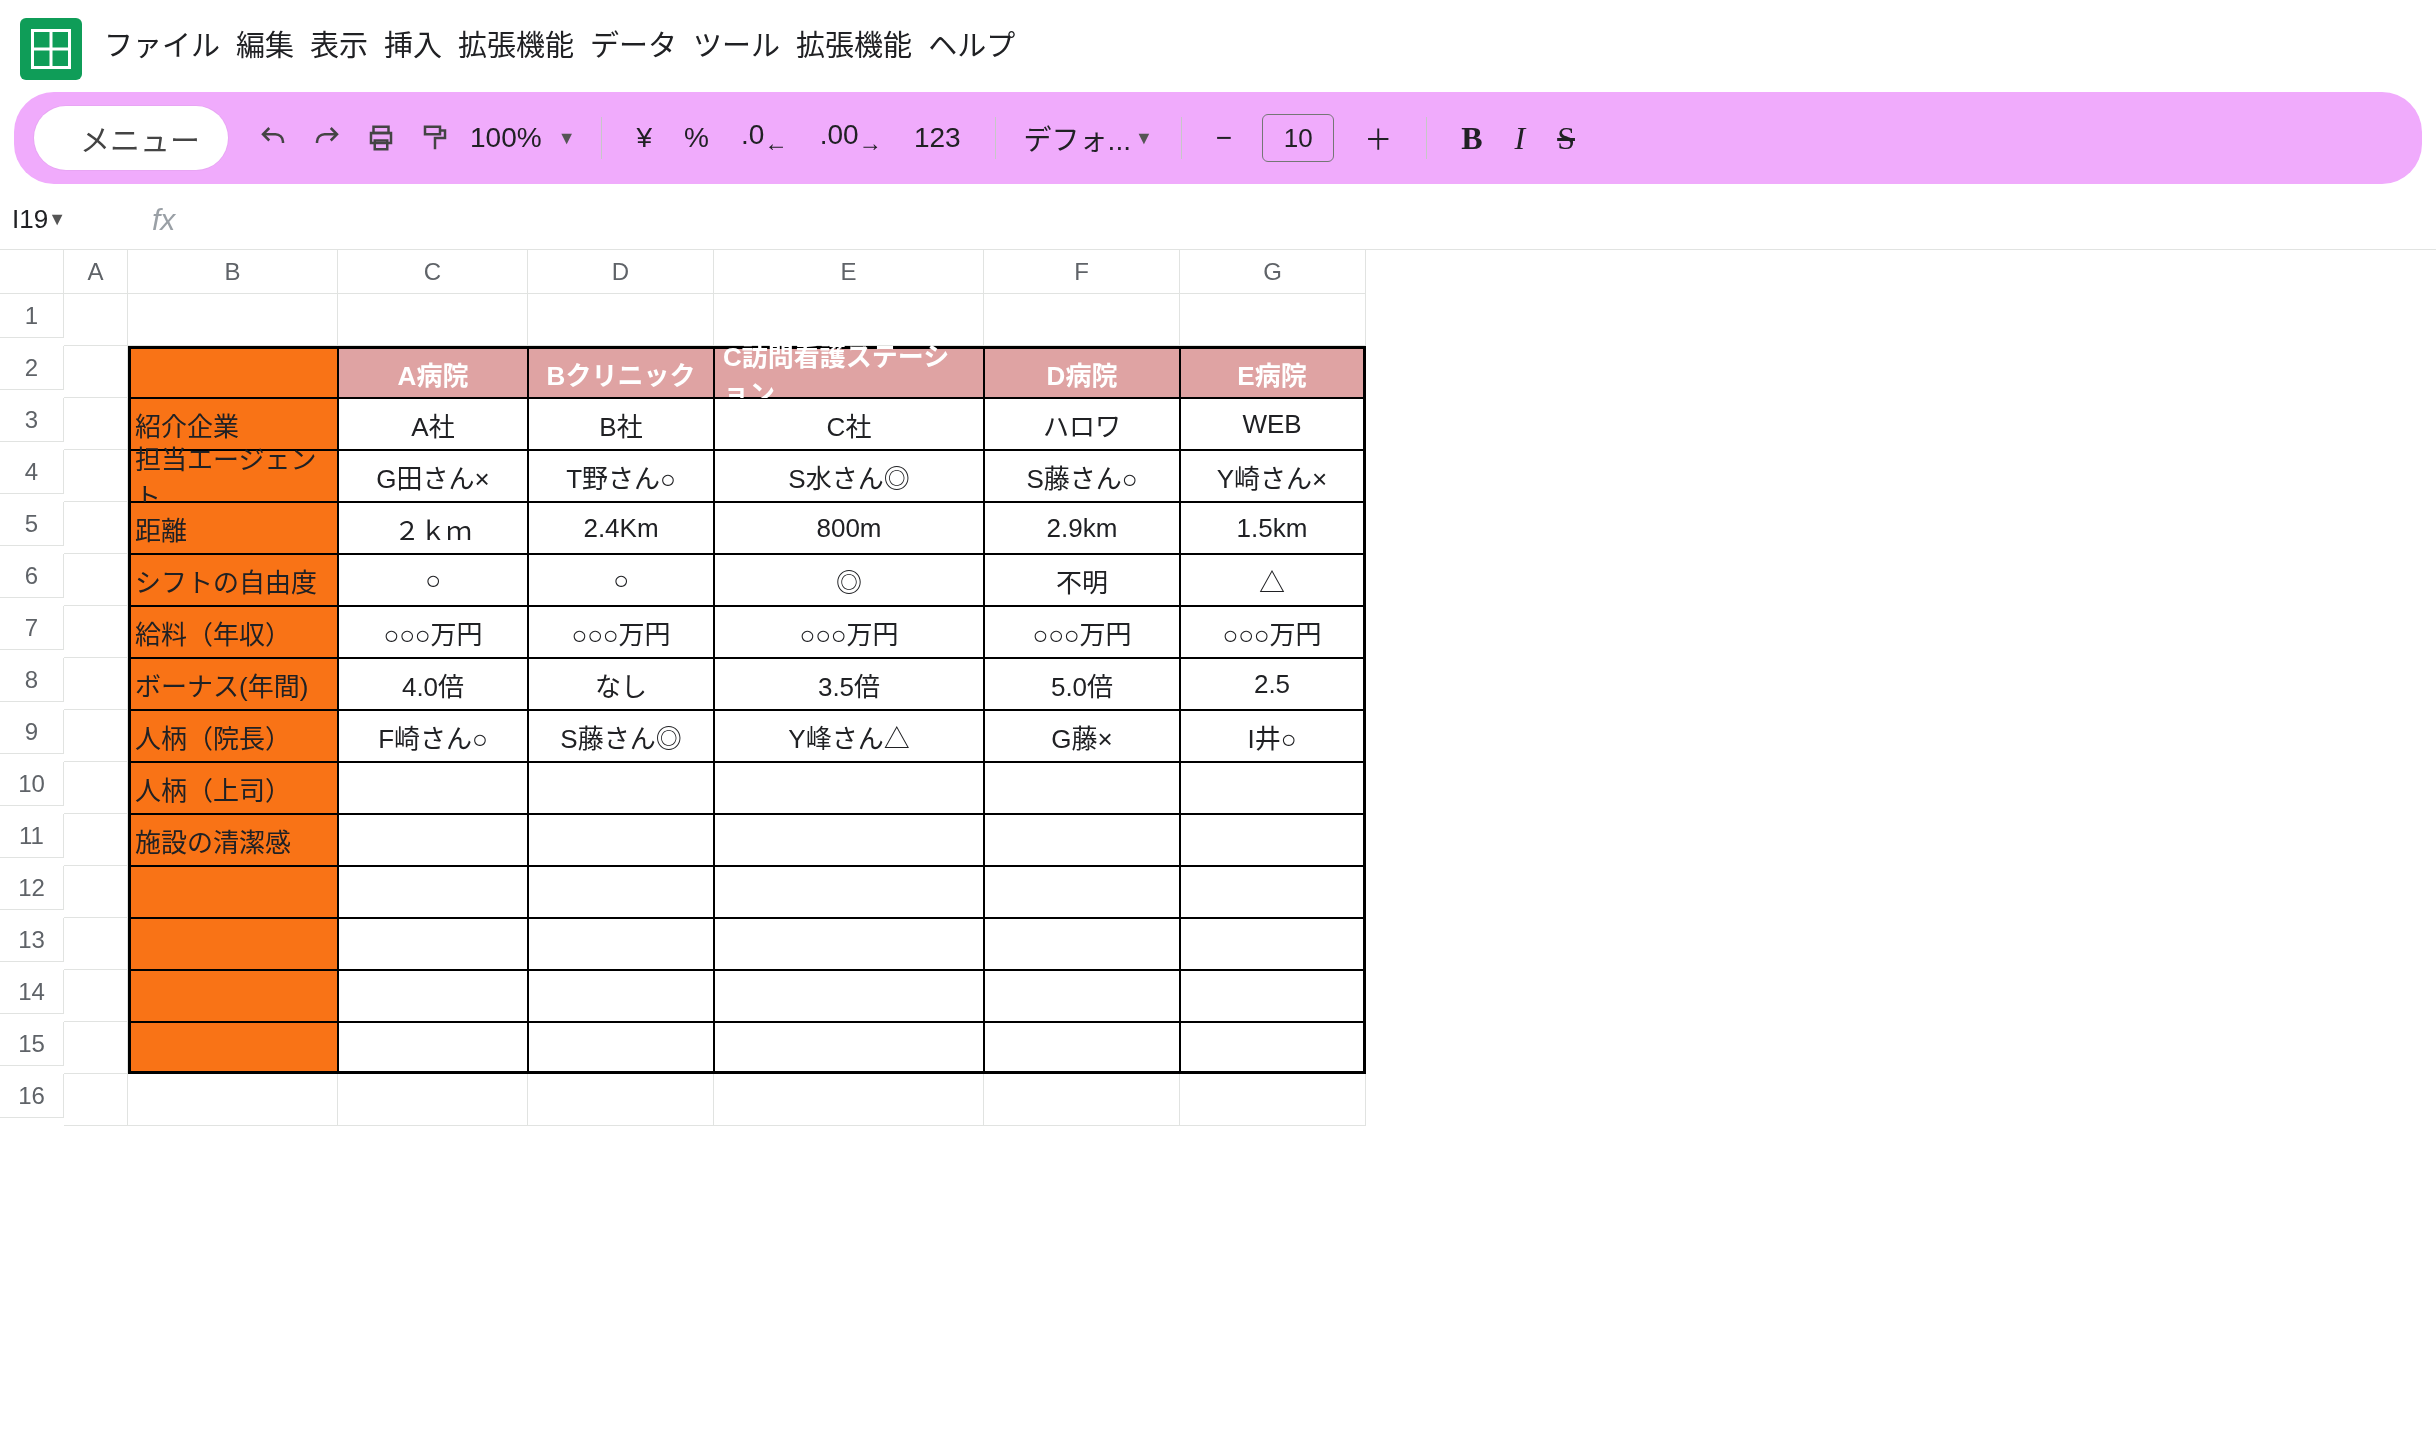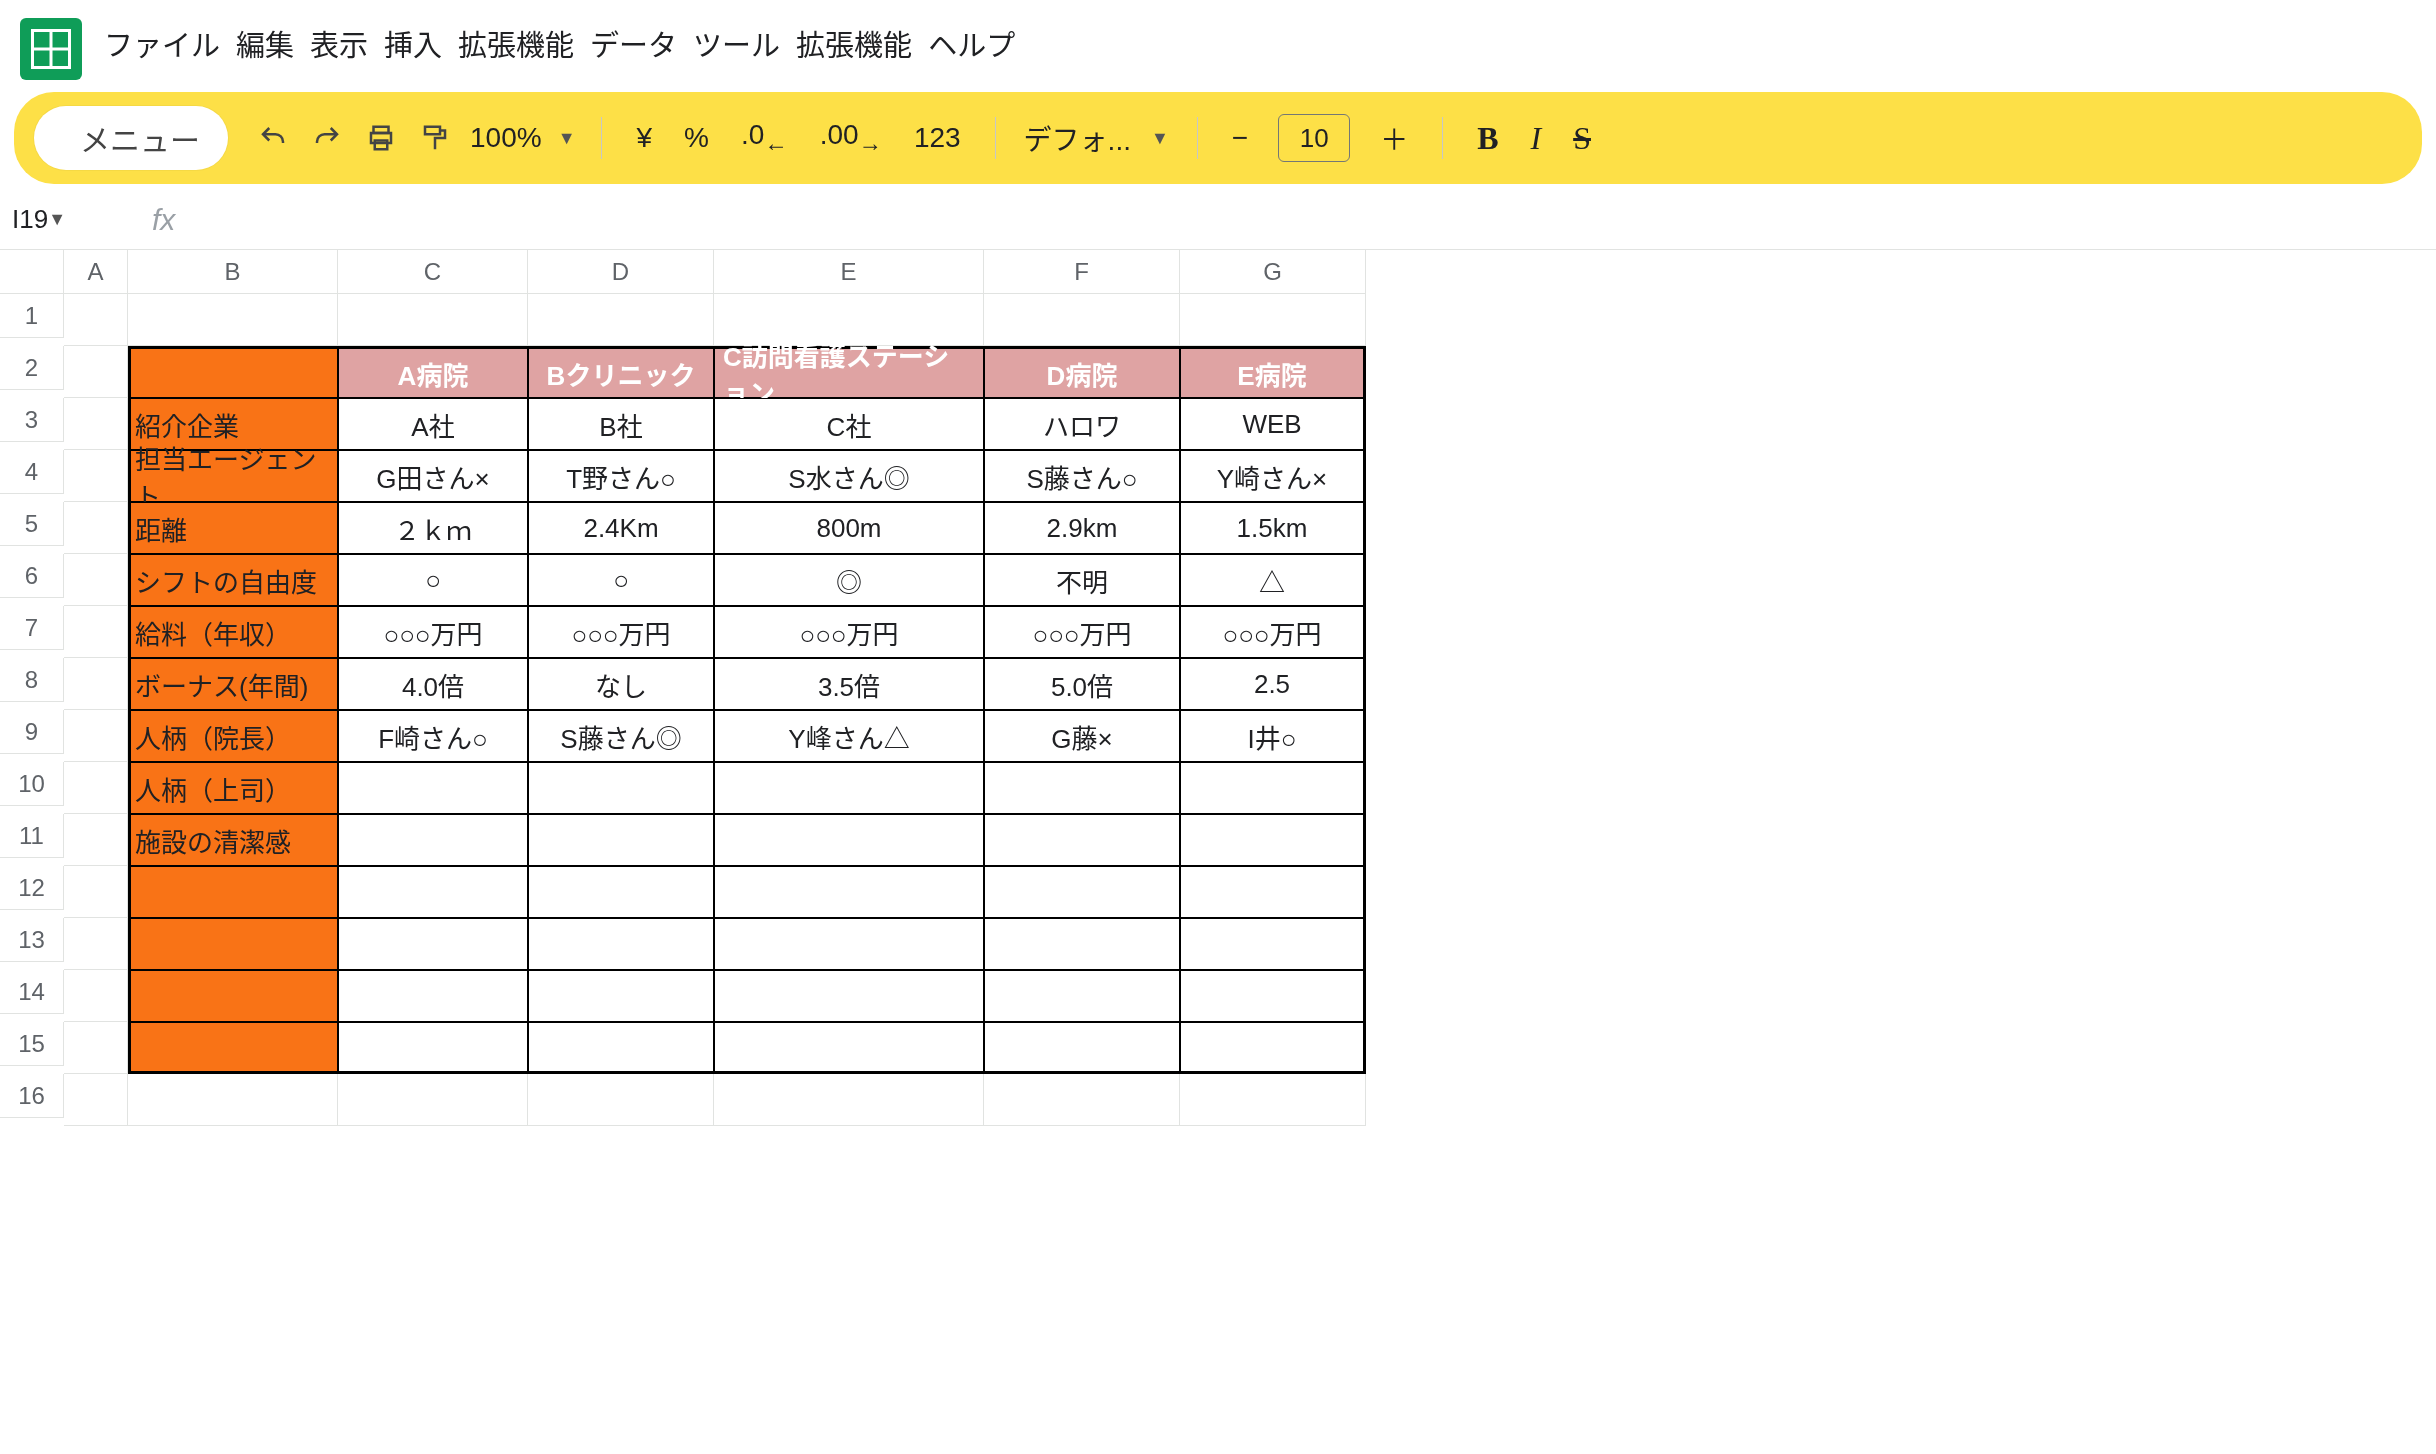--- a/index.html
+++ b/index.html
@@ -21,41 +21,41 @@
   }
   .logo-inner::before { content:""; position:absolute; left:0; right:0; top:50%; height:3px; background:#fff; transform:translateY(-50%);}
   .logo-inner::after  { content:""; position:absolute; top:0; bottom:0; left:50%; width:3px; background:#fff; transform:translateX(-50%);}
 
   .menu-item {
     font-size:29px; color:#202124; cursor:pointer;
     padding:4px 2px;
   }
 
   
-  .toolbar-wrap { background:#fde047; border-radius:0; padding:14px 0 14px 20px; margin:0 14px 0 14px; border-radius:40px 40px 40px 40px;}
+  .toolbar-wrap { background:#f0abfc; border-radius:0; padding:14px 0 14px 20px; margin:0 14px 0 14px; border-radius:40px 40px 40px 40px;}
   
   .toolbar {
     display:flex; align-items:center; gap:0;
   }
   .menu-pill {
     display:flex; align-items:center; gap:18px;
     background:#fff; border-radius:36px; padding:10px 28px;
     font-size:30px; color:#444; margin-right:18px;
     box-shadow:0 0 0 1px rgba(0,0,0,0.03);
   }
   .tb-btn {
     width:54px; height:54px; display:flex; align-items:center; justify-content:center;
     color:#444; font-size:26px; border-radius:8px; cursor:pointer; position:relative;
   }
   .tb-btn svg { width:30px; height:30px; stroke:#444; fill:none; stroke-width:2; }
   .sep { width:1px; height:42px; background:#c7c7c7; margin:0 18px; }
   .zoom { font-size:28px; display:flex; align-items:center; gap:16px; padding:0 8px;justify-content:space-between; }
   .dd-caret { font-size:18px; color:#555; }
   .fmt { font-size:28px; padding:0 16px; cursor:pointer; }
-  .font-picker { display:flex; align-items:center; gap:20px; font-size:28px; padding:0 10px;justify-content:flex-end;}
+  .font-picker { display:flex; align-items:center; gap:4px; font-size:28px; padding:0 10px;justify-content:flex-end;}
   .font-size-box {
     display:flex; align-items:center; gap:14px;
   }
   .font-size-input {
     width:72px; height:48px; border:1.5px solid #747775; border-radius:6px;
     display:flex; align-items:center; justify-content:center; font-size:26px;
   }
   .bold { font-weight:800; font-family:"Times New Roman",serif; font-size:32px;}
   .italic { font-style:italic; font-family:"Times New Roman",serif; font-size:32px;}
   .strike { text-decoration:line-through; font-family:"Times New Roman",serif; font-size:32px;}

